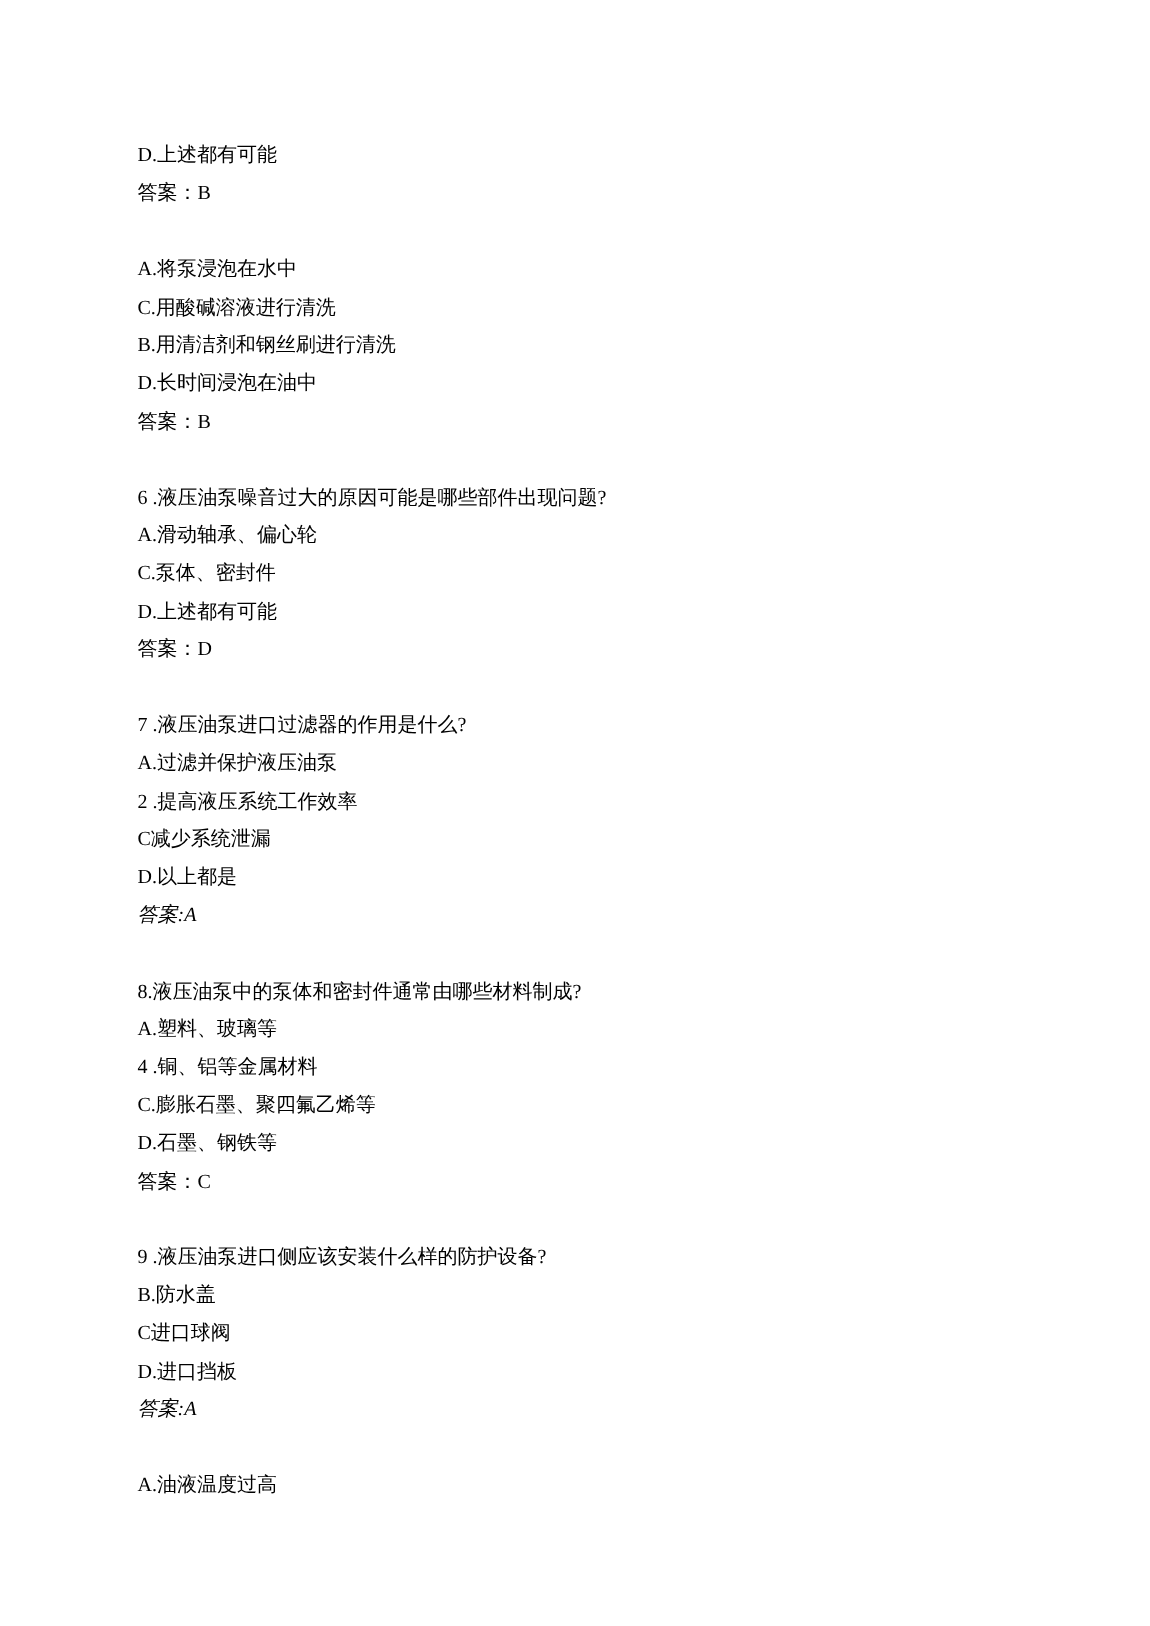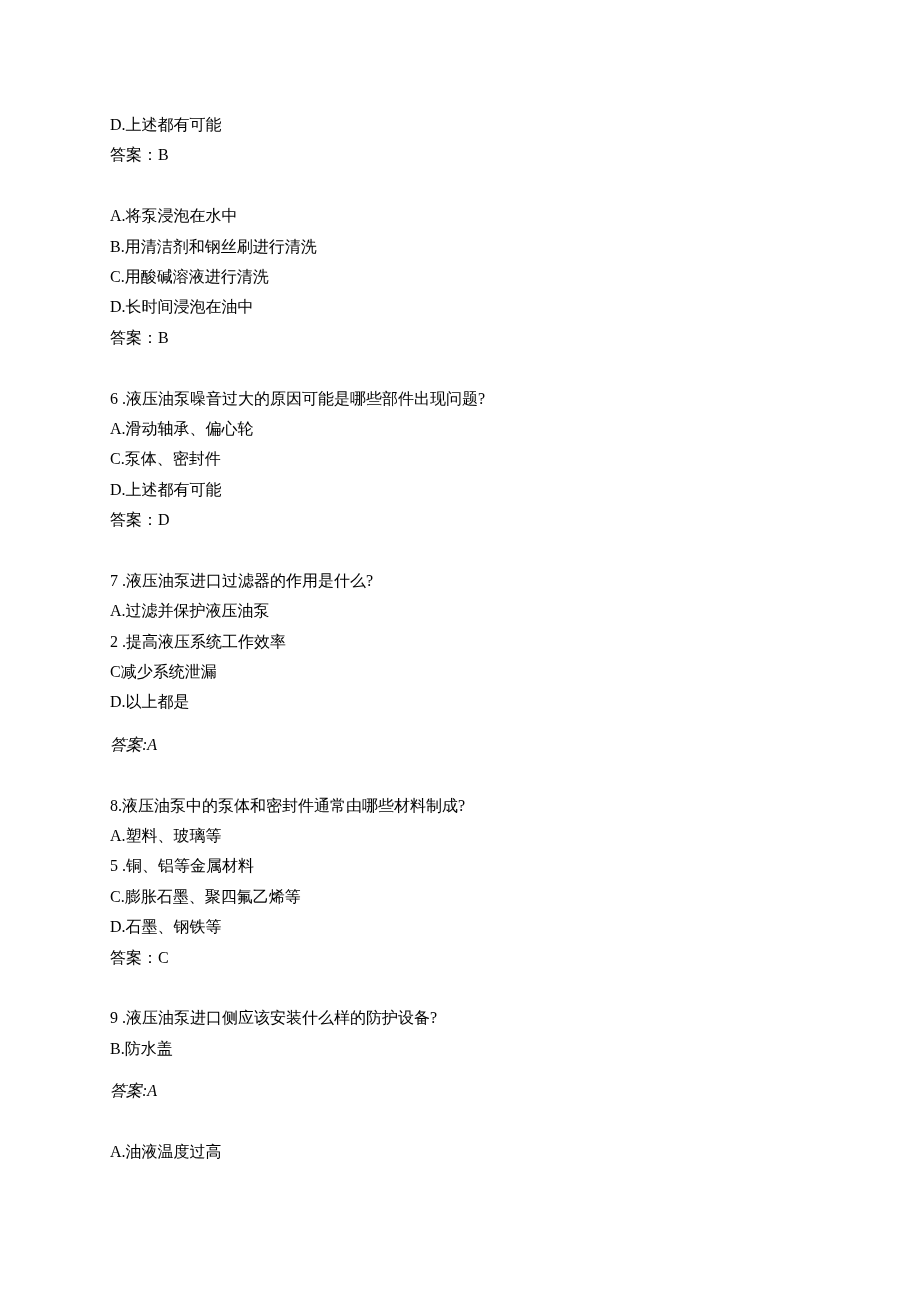--- a/index.html
+++ b/index.html
@@ -15,39 +15,38 @@
     width: 920px;
     min-height: 1301px;
     padding: 110px 110px 80px 110px;
     box-sizing: border-box;
   }
   .line {
     white-space: pre-wrap;
   }
   .answer-italic {
     font-style: italic;
-    margin-top: 12px;
   }
   .blank-line {
     height: 1.9em;
   }
 </style>
 </head>
 <body>
 
 <div class="page">
 
   <div class="line">D.上述都有可能</div>
   <div class="line">答案：B</div>
 
   <div class="blank-line"></div>
 
   <div class="line">A.将泵浸泡在水中</div>
+  <div class="line">C.用酸碱溶液进行清洗</div>
   <div class="line">B.用清洁剂和钢丝刷进行清洗</div>
-  <div class="line">C.用酸碱溶液进行清洗</div>
   <div class="line">D.长时间浸泡在油中</div>
   <div class="line">答案：B</div>
 
   <div class="blank-line"></div>
 
   <div class="line">6 .液压油泵噪音过大的原因可能是哪些部件出现问题?</div>
   <div class="line">A.滑动轴承、偏心轮</div>
   <div class="line">C.泵体、密封件</div>
   <div class="line">D.上述都有可能</div>
   <div class="line">答案：D</div>
@@ -58,28 +57,30 @@
   <div class="line">A.过滤并保护液压油泵</div>
   <div class="line">2 .提高液压系统工作效率</div>
   <div class="line">C减少系统泄漏</div>
   <div class="line">D.以上都是</div>
   <div class="line answer-italic">答案:A</div>
 
   <div class="blank-line"></div>
 
   <div class="line">8.液压油泵中的泵体和密封件通常由哪些材料制成?</div>
   <div class="line">A.塑料、玻璃等</div>
-  <div class="line">5 .铜、铝等金属材料</div>
+  <div class="line">4 .铜、铝等金属材料</div>
   <div class="line">C.膨胀石墨、聚四氟乙烯等</div>
   <div class="line">D.石墨、钢铁等</div>
   <div class="line">答案：C</div>
 
   <div class="blank-line"></div>
 
   <div class="line">9 .液压油泵进口侧应该安装什么样的防护设备?</div>
   <div class="line">B.防水盖</div>
+  <div class="line">C进口球阀</div>
+  <div class="line">D.进口挡板</div>
   <div class="line answer-italic">答案:A</div>
 
   <div class="blank-line"></div>
 
   <div class="line">A.油液温度过高</div>
 
 </div>
 
 </body></html>

